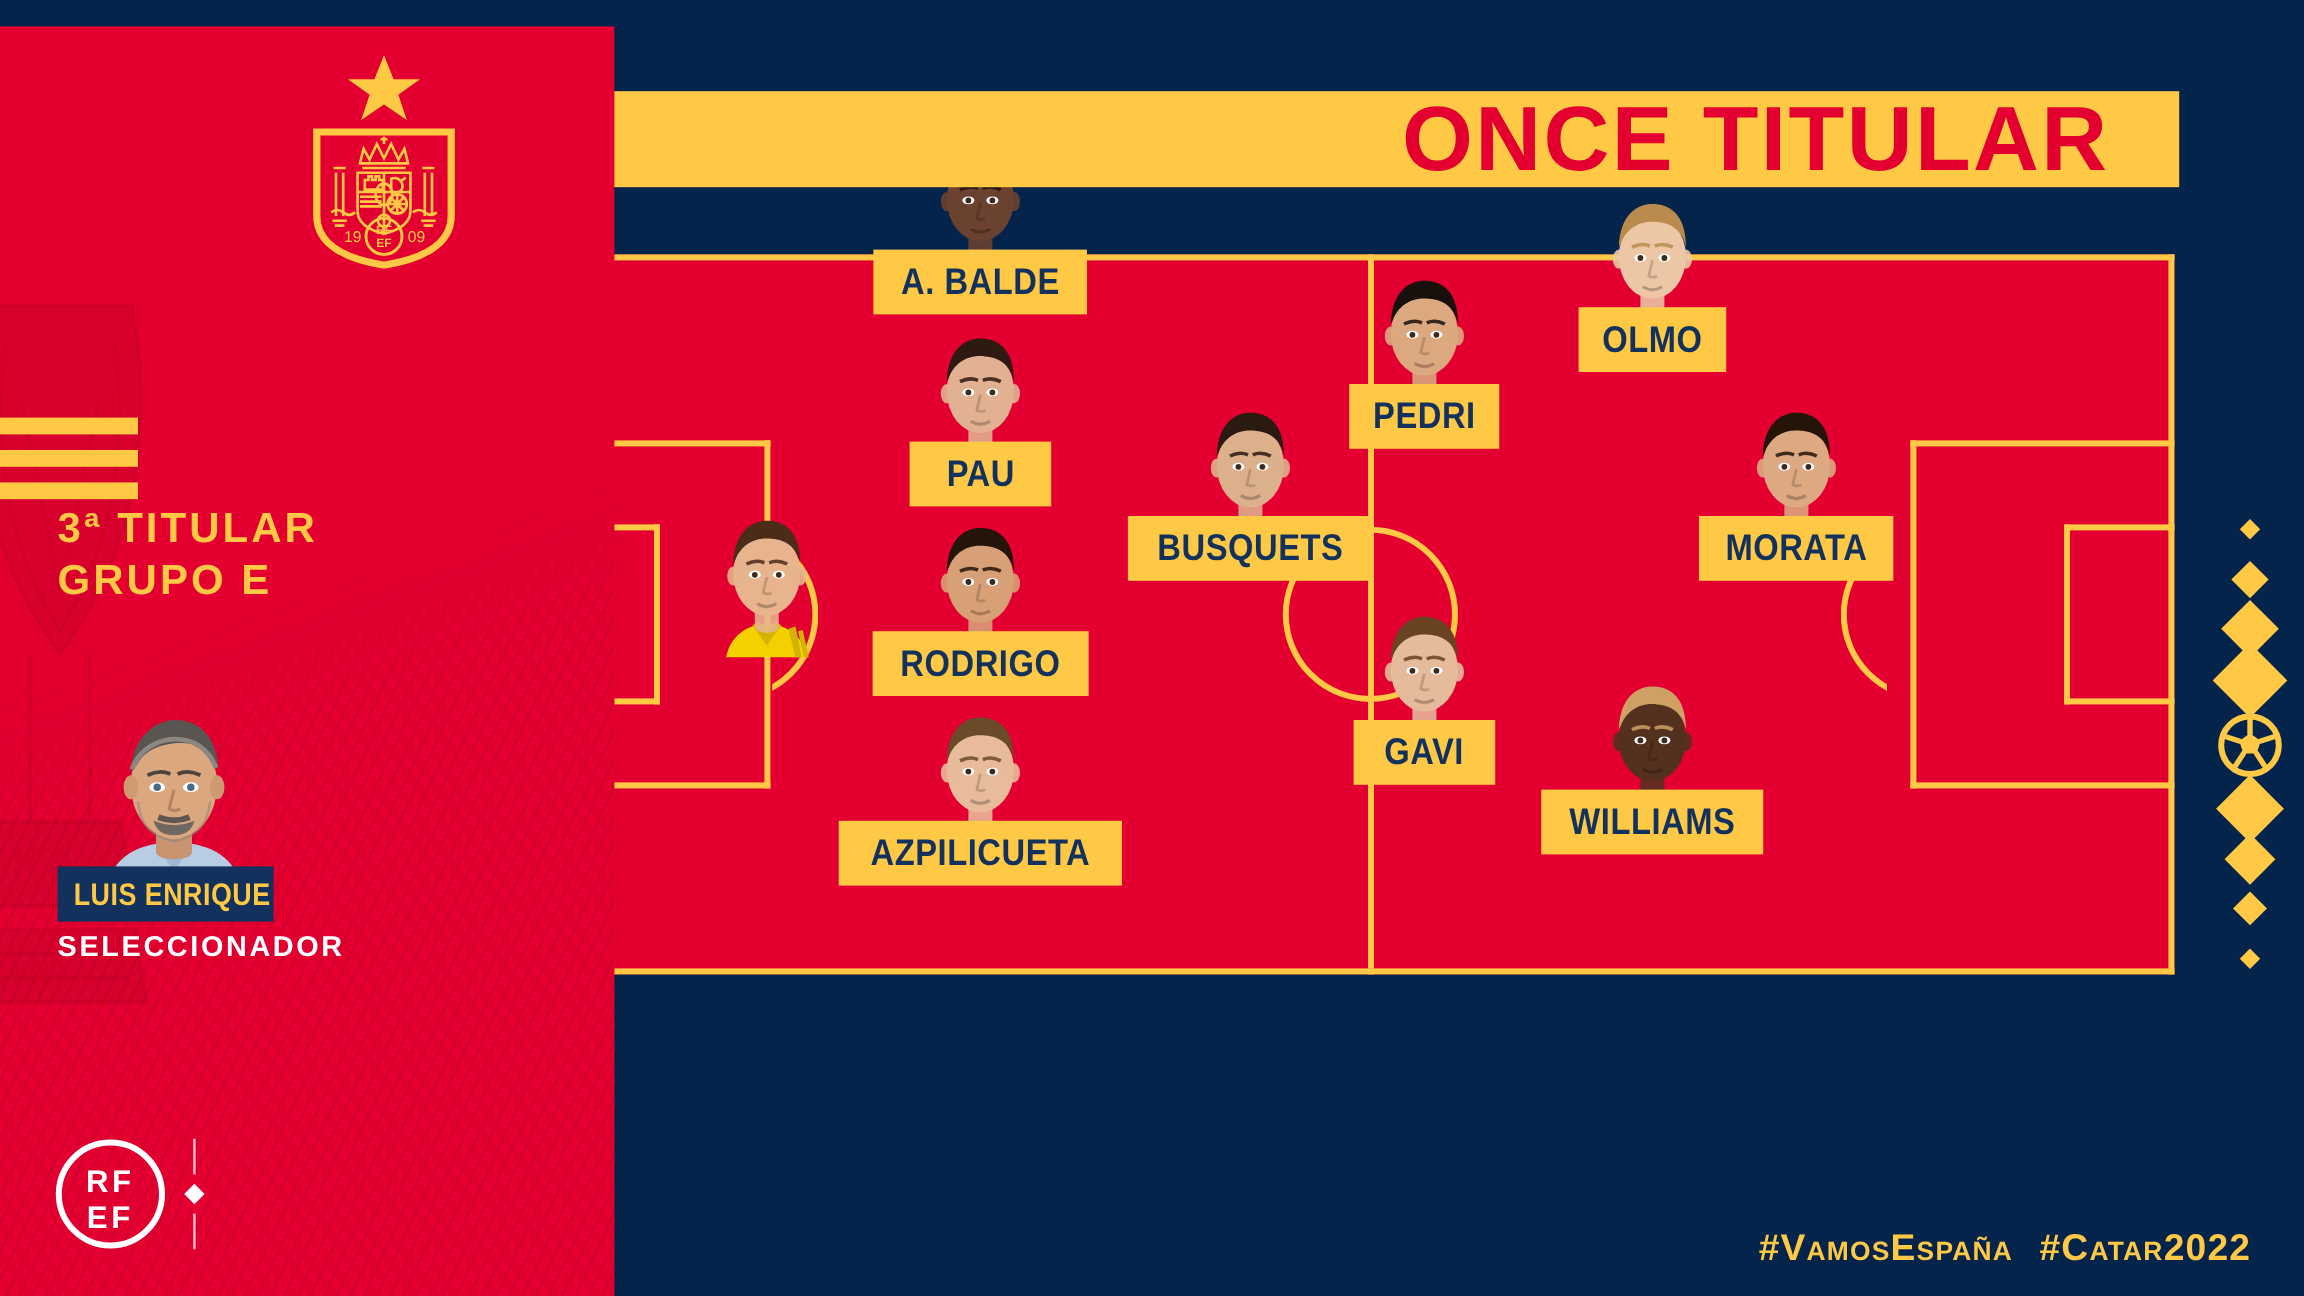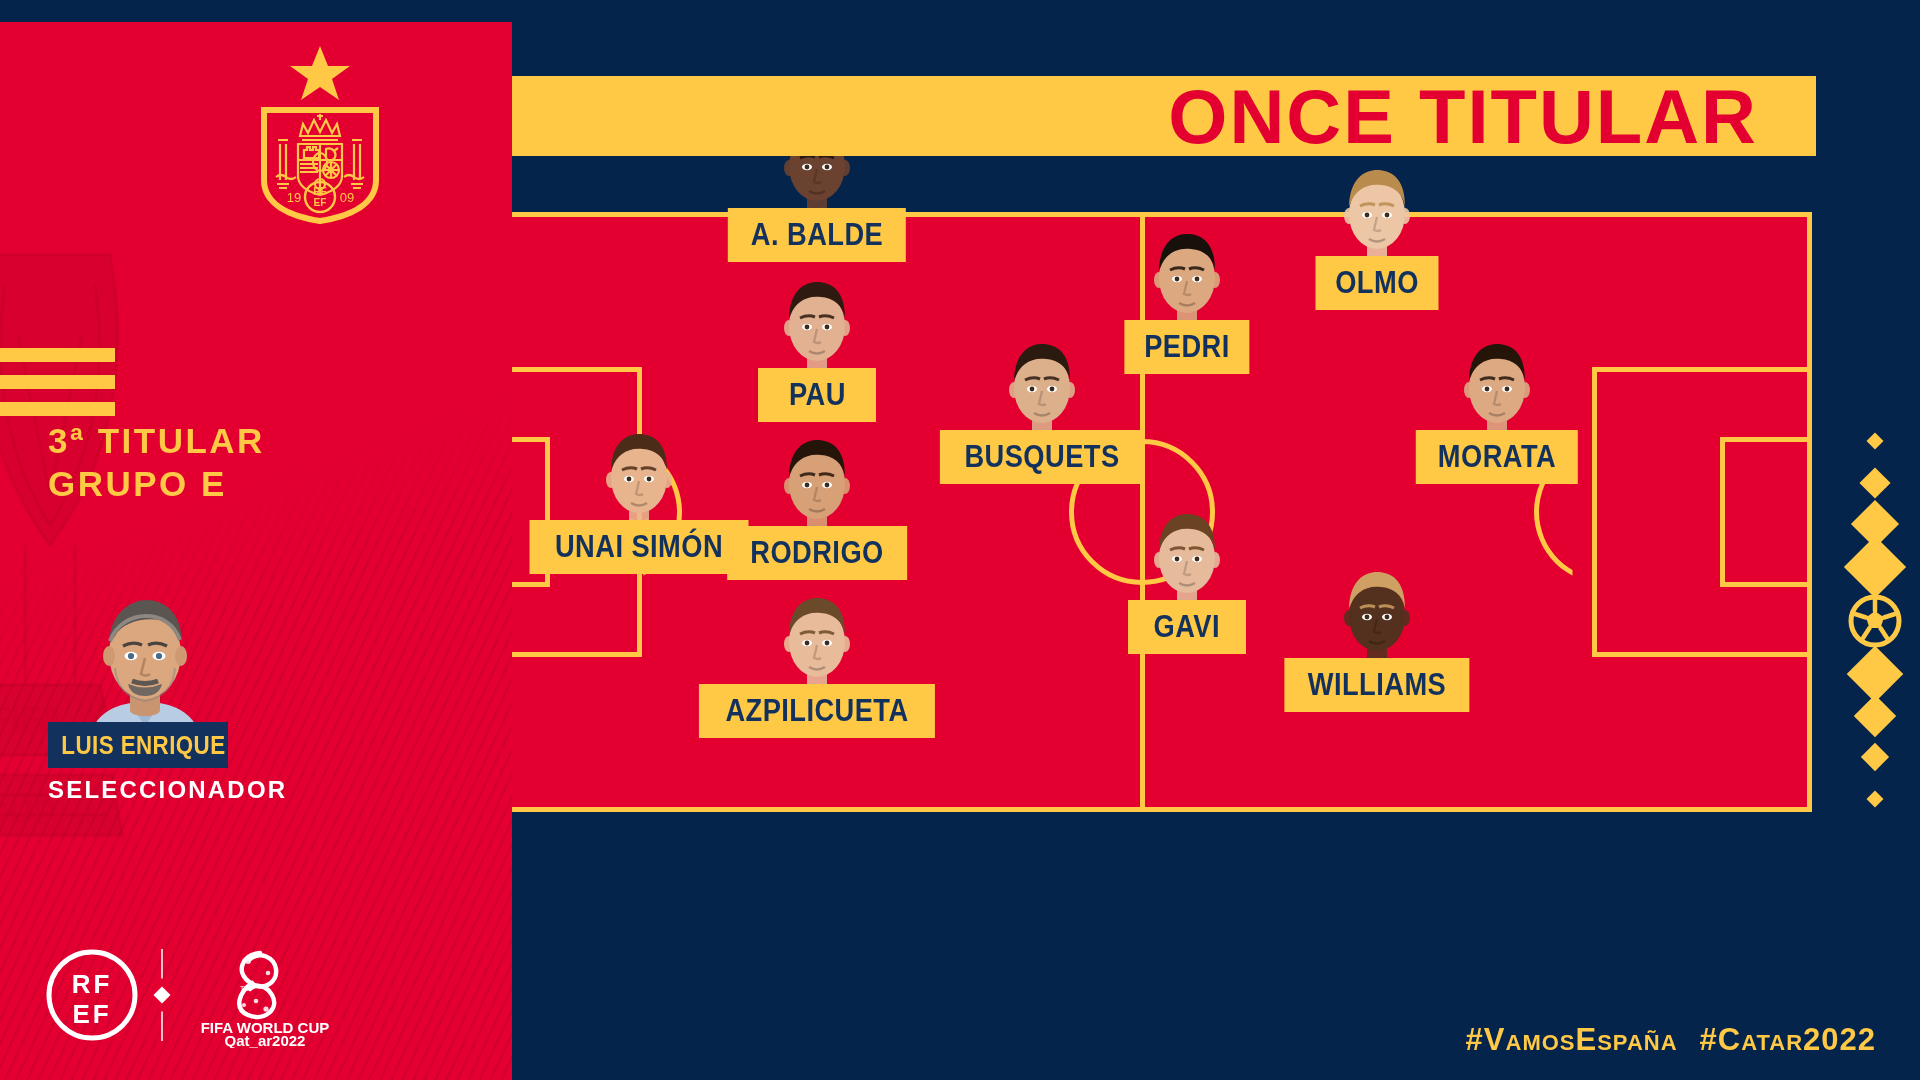--- a/index.html
+++ b/index.html
@@ -307,38 +307,20 @@
           <circle cx="48" cy="48" r="43" fill="none" stroke="#ffffff" stroke-width="5"></circle>
           <text x="48" y="46" text-anchor="middle" font-family="Liberation Sans" font-size="26" font-weight="bold" letter-spacing="3" fill="#ffffff">RF</text>
           <text x="48" y="76" text-anchor="middle" font-family="Liberation Sans" font-size="26" font-weight="bold" letter-spacing="3" fill="#ffffff">EF</text>
         </svg>
       </div>
       <div class="dots-sep">
         <div class="vline"></div>
         <div class="dmd"></div>
         <div class="dmd-w"></div>
       </div>
-      <div class="wc-logo">
-        <svg viewBox="0 0 150 105" xmlns="http://www.w3.org/2000/svg">
-          <g fill="none" stroke="#ffffff" stroke-width="4.5" stroke-linecap="round">
-            <path d="M70 10 C 52 12, 46 28, 58 38 C 72 50, 88 40, 86 26 C 84 14, 70 8, 60 16"></path>
-            <path d="M62 40 C 48 50, 44 66, 58 72 C 74 79, 90 66, 82 52 C 77 43, 66 40, 60 46"></path>
-          </g>
-          <g fill="#ffffff" opacity=".85">
-            <circle cx="58" cy="18" r="3"></circle>
-              <circle cx="78" cy="30" r="2.3"></circle>
-            <circle cx="66" cy="58" r="2.3"></circle>
-              <circle cx="76" cy="66" r="2.6"></circle>
-            <circle cx="54" cy="62" r="2"></circle>
-          </g>
-          <text x="50" y="48" font-family="Liberation Sans" font-size="7" fill="#ffffff">TM</text>
-          <text x="75" y="90" text-anchor="middle" font-family="Liberation Sans" font-size="15" font-weight="bold" fill="#ffffff">FIFA WORLD CUP</text>
-          <text x="75" y="103" text-anchor="middle" font-family="Liberation Sans" font-size="15" font-weight="bold" fill="#ffffff">Qat_ar2022</text>
-        </svg>
-      </div>
     </div>
   </div>
 
   <div class="top-strip"></div>
 
   <div class="main-area">
 
     <div class="title-banner">
       <div class="title-text">ONCE TITULAR</div>
     </div>
@@ -374,23 +356,20 @@
     <path d="M31 46 q8 -4 15 -1" stroke="#4a2c18" stroke-width="3" fill="none" opacity=".85"></path>
     <path d="M50 45 q7 -3 15 1" stroke="#4a2c18" stroke-width="3" fill="none" opacity=".85"></path>
     <ellipse cx="38" cy="55" rx="5" ry="3.3" fill="#fff"></ellipse>
     <ellipse cx="58" cy="55" rx="5" ry="3.3" fill="#fff"></ellipse>
     <circle cx="38" cy="55" r="2.4" fill="#3c2a1c"></circle>
     <circle cx="58" cy="55" r="2.4" fill="#3c2a1c"></circle>
     <path d="M48 57 L45 70 q4 2 7 0" stroke="#0000002b" stroke-width="2.3" fill="none"></path>
     <path d="M40 79 q8 5 16 0" stroke="#0000003d" stroke-width="2.6" fill="none"></path>
   </svg>
           </div>
-          <div class="plate">
-            <span>UNAI SIMÓN</span>
-          </div>
         </div>
         <div class="player" style="left: 230px; top: 40px; width: 150px; height: 200px;">
           <div class="head">
             <svg viewBox="0 0 96 124" xmlns="http://www.w3.org/2000/svg">
     <path d="M14 124 C 18 104, 34 96, 48 96 C 62 96, 78 104, 82 124 Z" fill="#c8102e"></path>
     <path d="M36 97 L48 114 L60 97 L55 94 L48 104 L41 94 Z" fill="#1b3a6b"></path>
     <path d="M66 100 l6 24 l5 0 l-5 -26 z M74 102 l5 22 l4 0 l-5 -23 z" fill="#1b3a6b"></path>
     <path d="M38 82 h20 v16 c0 7 -20 7 -20 0 z" fill="#6b4130" opacity=".88"></path>
     <ellipse cx="48" cy="54" rx="28" ry="35" fill="#6b4130"></ellipse>
     <ellipse cx="20" cy="56" rx="5" ry="8" fill="#6b4130" opacity=".9"></ellipse>

